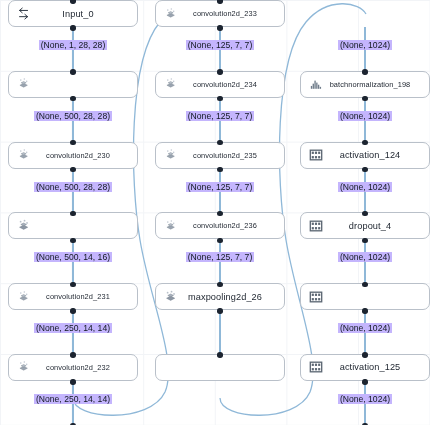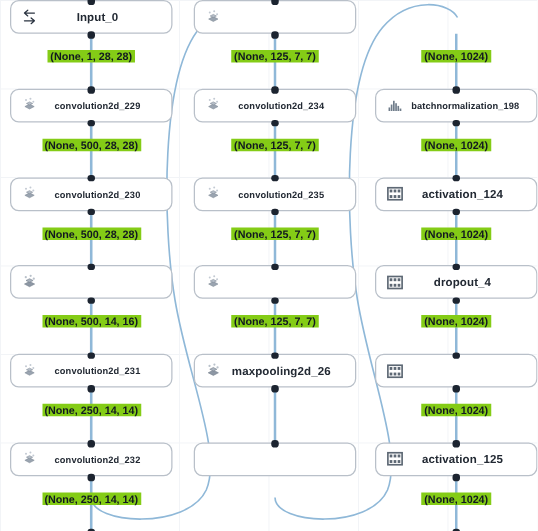--- a/index.html
+++ b/index.html
@@ -29,21 +29,20 @@
     width:130px;
     top:0;
   }
   #col-0{left:8px;}
   #col-1{left:155px;}
   #col-2{left:300px;}
 
   .cell{
     position:relative;
     height:70.8px;
-    font-weight:bold;
   }
   .node{
     position:relative;
     box-sizing:border-box;
     width:130px;
     height:27px;
     border:1px solid #b9c0c9;
     border-radius:7px;
     background:#ffffff;
     display:flex;
@@ -95,21 +94,21 @@
     position:absolute;
     left:0;width:130px;
     top:40px;
     text-align:center;
     font-size:8.6px;
     color:#111820;
     z-index:2;
     pointer-events:none;
   }
   .shape span{
-    background:#84cc16;
+    background:#c4b5fd;
     padding:0 2px;
   }
 </style>
 </head>
 <body>
 
 <div id="canvas">
 
   <div class="grid-bg"></div>
 
@@ -145,21 +144,20 @@
         <path d="M9.6 8.2 L13.8 10.4 L9.6 12.6 L5.4 10.4 Z"></path>
         <path d="M9.6 6.2 L12.4 7.6 L9.6 9.0 L6.8 7.6 Z" fill="#b6bec8"></path>
       </g>
       <g fill="#c3cad3">
         <circle cx="6.4" cy="4.6" r="0.9"></circle>
         <circle cx="10.4" cy="3.4" r="0.9"></circle>
         <circle cx="13.0" cy="6.0" r="0.9"></circle>
       </g>
     </svg>
           </span>
-          <span class="node-label">convolution2d_229</span>
         </div>
         <div class="shape"><span>(None, 500, 28, 28)</span></div>
       </div>
       <div class="cell">
         <div class="edge"></div>
         <div class="node">
           <div class="dot top"></div>
           <div class="dot bottom"></div>
           <span class="node-icon">
             <svg viewBox="0 0 20 18" width="18" height="16">
@@ -261,20 +259,21 @@
         <path d="M9.6 8.2 L13.8 10.4 L9.6 12.6 L5.4 10.4 Z"></path>
         <path d="M9.6 6.2 L12.4 7.6 L9.6 9.0 L6.8 7.6 Z" fill="#b6bec8"></path>
       </g>
       <g fill="#c3cad3">
         <circle cx="6.4" cy="4.6" r="0.9"></circle>
         <circle cx="10.4" cy="3.4" r="0.9"></circle>
         <circle cx="13.0" cy="6.0" r="0.9"></circle>
       </g>
     </svg>
           </span>
+          <span class="node-label">convolution2d_233</span>
         </div>
         <div class="shape"><span>(None, 125, 7, 7)</span></div>
       </div>
       <div class="cell">
         <div class="edge"></div>
         <div class="node">
           <div class="dot top"></div>
           <div class="dot bottom"></div>
           <span class="node-icon">
             <svg viewBox="0 0 20 18" width="18" height="16">
@@ -326,20 +325,21 @@
         <path d="M9.6 8.2 L13.8 10.4 L9.6 12.6 L5.4 10.4 Z"></path>
         <path d="M9.6 6.2 L12.4 7.6 L9.6 9.0 L6.8 7.6 Z" fill="#b6bec8"></path>
       </g>
       <g fill="#c3cad3">
         <circle cx="6.4" cy="4.6" r="0.9"></circle>
         <circle cx="10.4" cy="3.4" r="0.9"></circle>
         <circle cx="13.0" cy="6.0" r="0.9"></circle>
       </g>
     </svg>
           </span>
+          <span class="node-label">convolution2d_236</span>
         </div>
         <div class="shape"><span>(None, 125, 7, 7)</span></div>
       </div>
       <div class="cell">
         <div class="edge"></div>
         <div class="node">
           <div class="dot top"></div>
           <div class="dot bottom"></div>
           <span class="node-icon">
             <svg viewBox="0 0 20 18" width="18" height="16">

